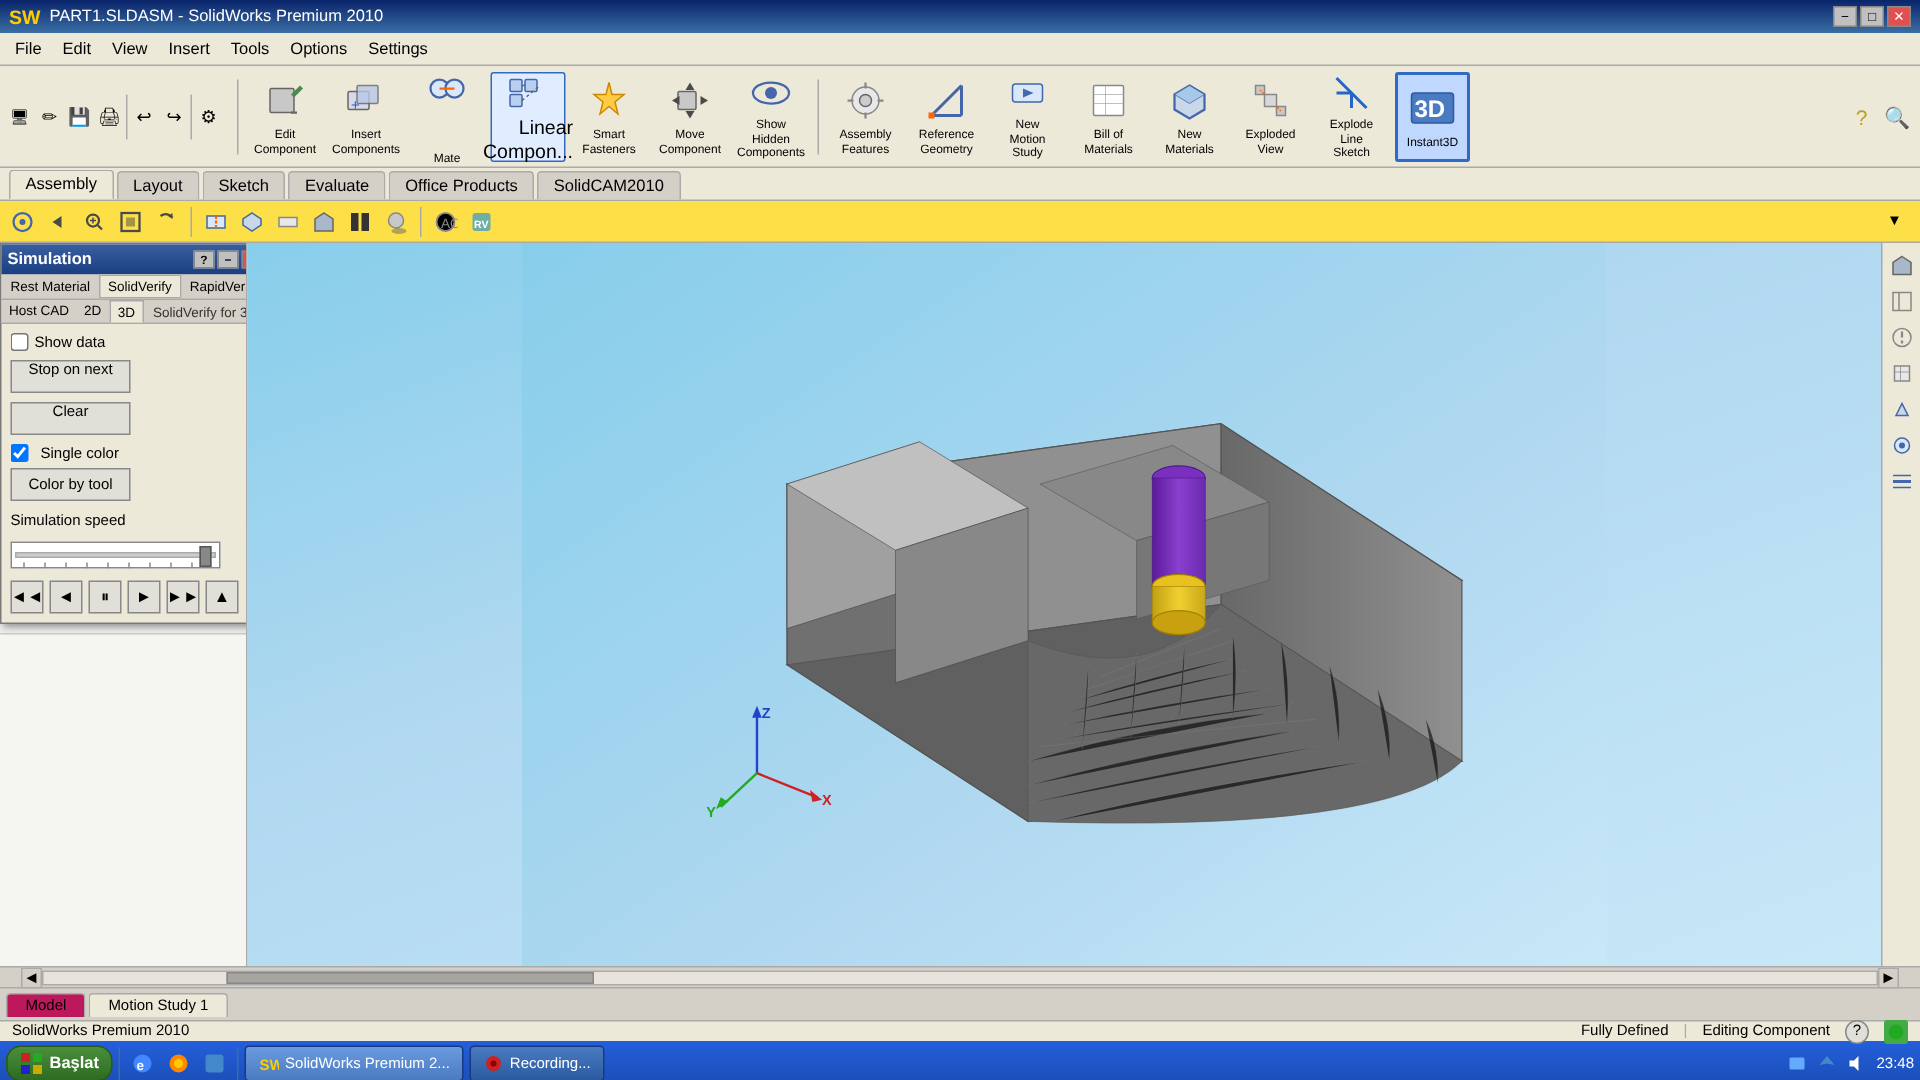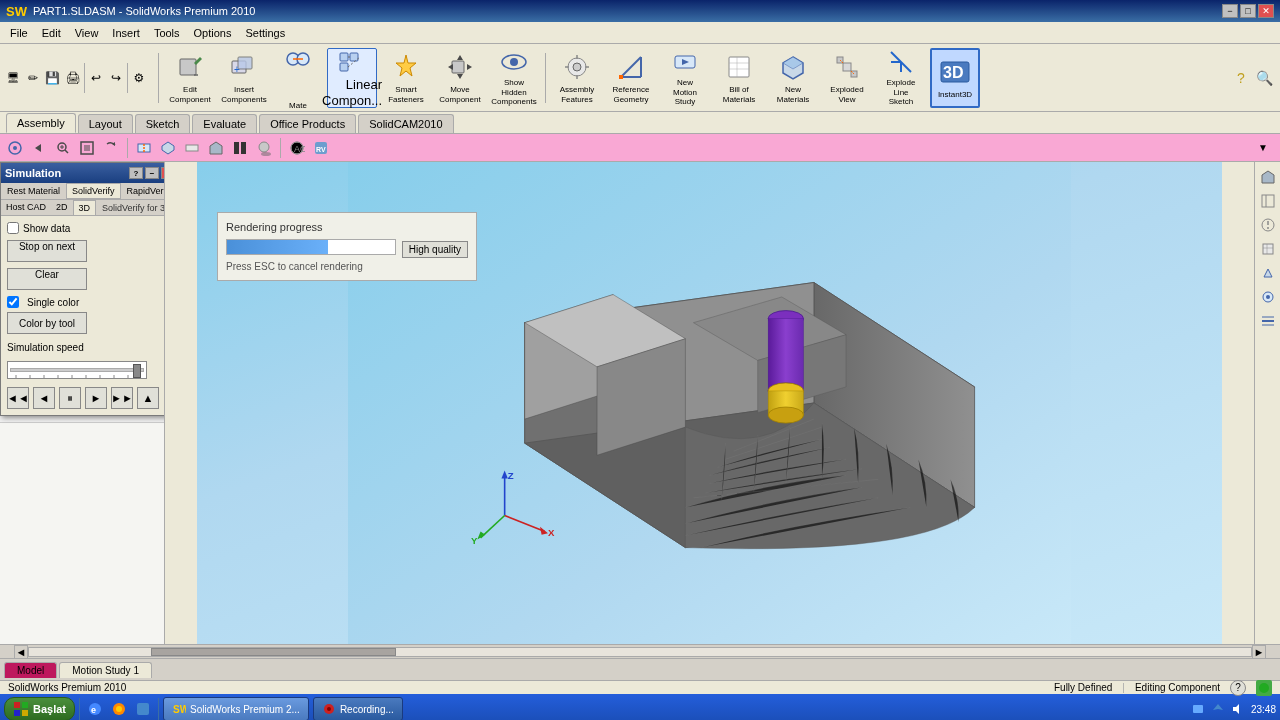--- a/index.html
+++ b/index.html
@@ -127,21 +127,21 @@
       border-radius: 3px 3px 0 0;
     }
     .tab.active {
       background: #ece9d8;
       border-bottom: 1px solid #ece9d8;
     }
 
     
     #toolbar2 {
       height: 28px;
-      background: #f9a8d4;
+      background: #fde047;
       border-bottom: 1px solid #aaa;
       display: flex;
       align-items: center;
       padding: 0 4px;
       gap: 2px;
     }
     .tb2-btn {
       width: 22px;
       height: 22px;
       display: flex;
@@ -152,21 +152,20 @@
       border-radius: 2px;
       font-size: 12px;
     }
 
     
     #main-content {
       display: flex;
       height: calc(720px - 22px - 22px - 68px - 22px - 28px - 22px - 22px);
       
       position: relative;
-      gap: 32px;
     }
 
     
     #left-panel {
       width: 165px;
       background: #f0f0f0;
       border-right: 1px solid #aaa;
       position: relative;
       overflow: hidden;
     }
@@ -945,30 +944,20 @@
         </div>
       </div>
     </div>
 
     <div style="position:absolute; bottom:0; left:0; right:0; top:260px; background:#f5f5f2; border-top:1px solid #ccc;">
     </div>
   </div>
 
   <div id="center-area">
 
-    <div id="render-progress">
-      <div id="render-progress-title">Rendering progress</div>
-      <div style="display:flex; align-items:center; gap:6px;">
-        <div id="render-progress-bar-container" style="flex:1;">
-          <div id="render-progress-bar"></div>
-        </div>
-        <div id="render-high-quality-btn">High quality</div>
-      </div>
-      <div id="render-cancel-text">Press ESC to cancel rendering</div>
-    </div>
 
     <svg id="model-svg" viewBox="0 0 900 600" style="position:absolute;top:0;left:0;width:100%;height:100%;">
 
       <defs>
         <linearGradient id="bgGrad" x1="0%" y1="0%" x2="100%" y2="100%">
           <stop offset="0%" style="stop-color:#87ceeb;stop-opacity:1"></stop>
           <stop offset="60%" style="stop-color:#b0d8f0;stop-opacity:1"></stop>
           <stop offset="100%" style="stop-color:#c8e8f8;stop-opacity:1"></stop>
         </linearGradient>
         <linearGradient id="bodyTopGrad" x1="0%" y1="0%" x2="0%" y2="100%">

